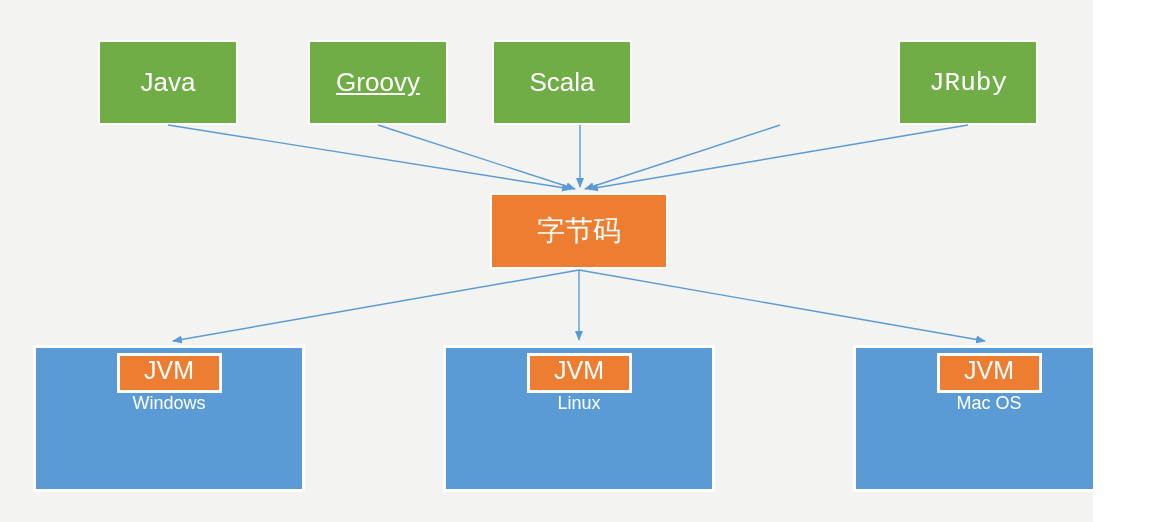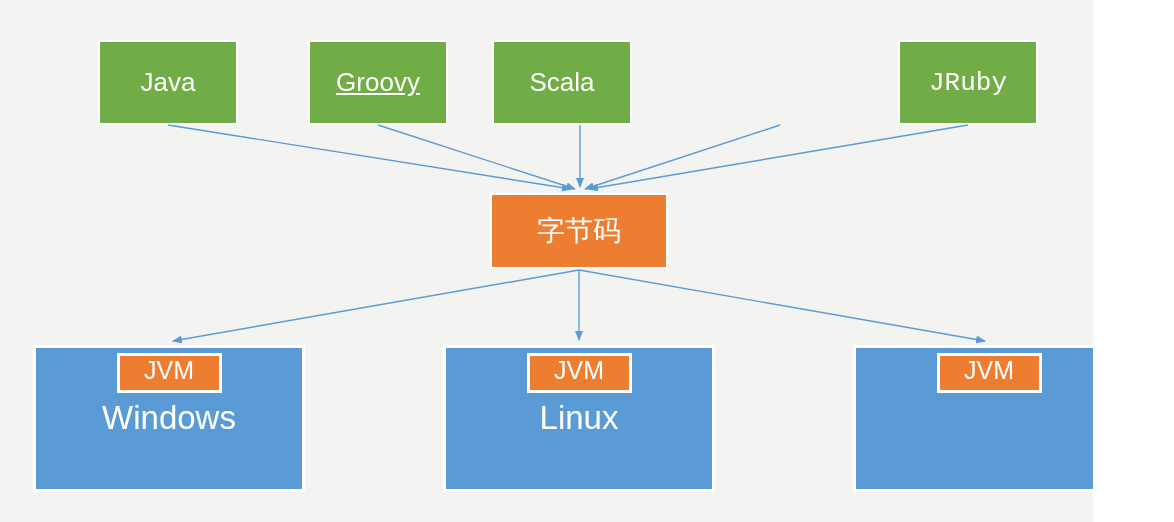--- a/index.html
+++ b/index.html
@@ -80,22 +80,21 @@
     height: 40px;
     background: var(--orange);
     border: 3px solid #FFFFFF;
     display: flex;
     align-items: flex-start;
     justify-content: center;
     font-size: 25px;
     color: var(--text);
   }
   .os-label {
-    margin-top: 6px;
-    font-size: 33px;
+    font-size: 18px;
     color: var(--text);
   }
   .lb-java   { left: 98px; }
   .lb-groovy { left: 308px; text-decoration: underline; }
   .lb-scala  { left: 492px; }
   .lb-kotlin { left: 710px; }
   .lb-jruby  { left: 898px; font-family: Liberation Mono, monospace; }
   .pb-windows { left: 33px; }
   .pb-linux   { left: 443px; }
   .pb-macos   { left: 853px; }
@@ -149,15 +148,16 @@
   <div class="platform-box pb-linux">
     <div class="jvm-box">
       <span>JVM</span>
     </div>
     <div class="os-label">Linux</div>
   </div>
   <div class="platform-box pb-macos">
     <div class="jvm-box">
       <span>JVM</span>
     </div>
+    <div class="os-label">Mac OS</div>
   </div>
 
 </div>
 
 </body></html>

